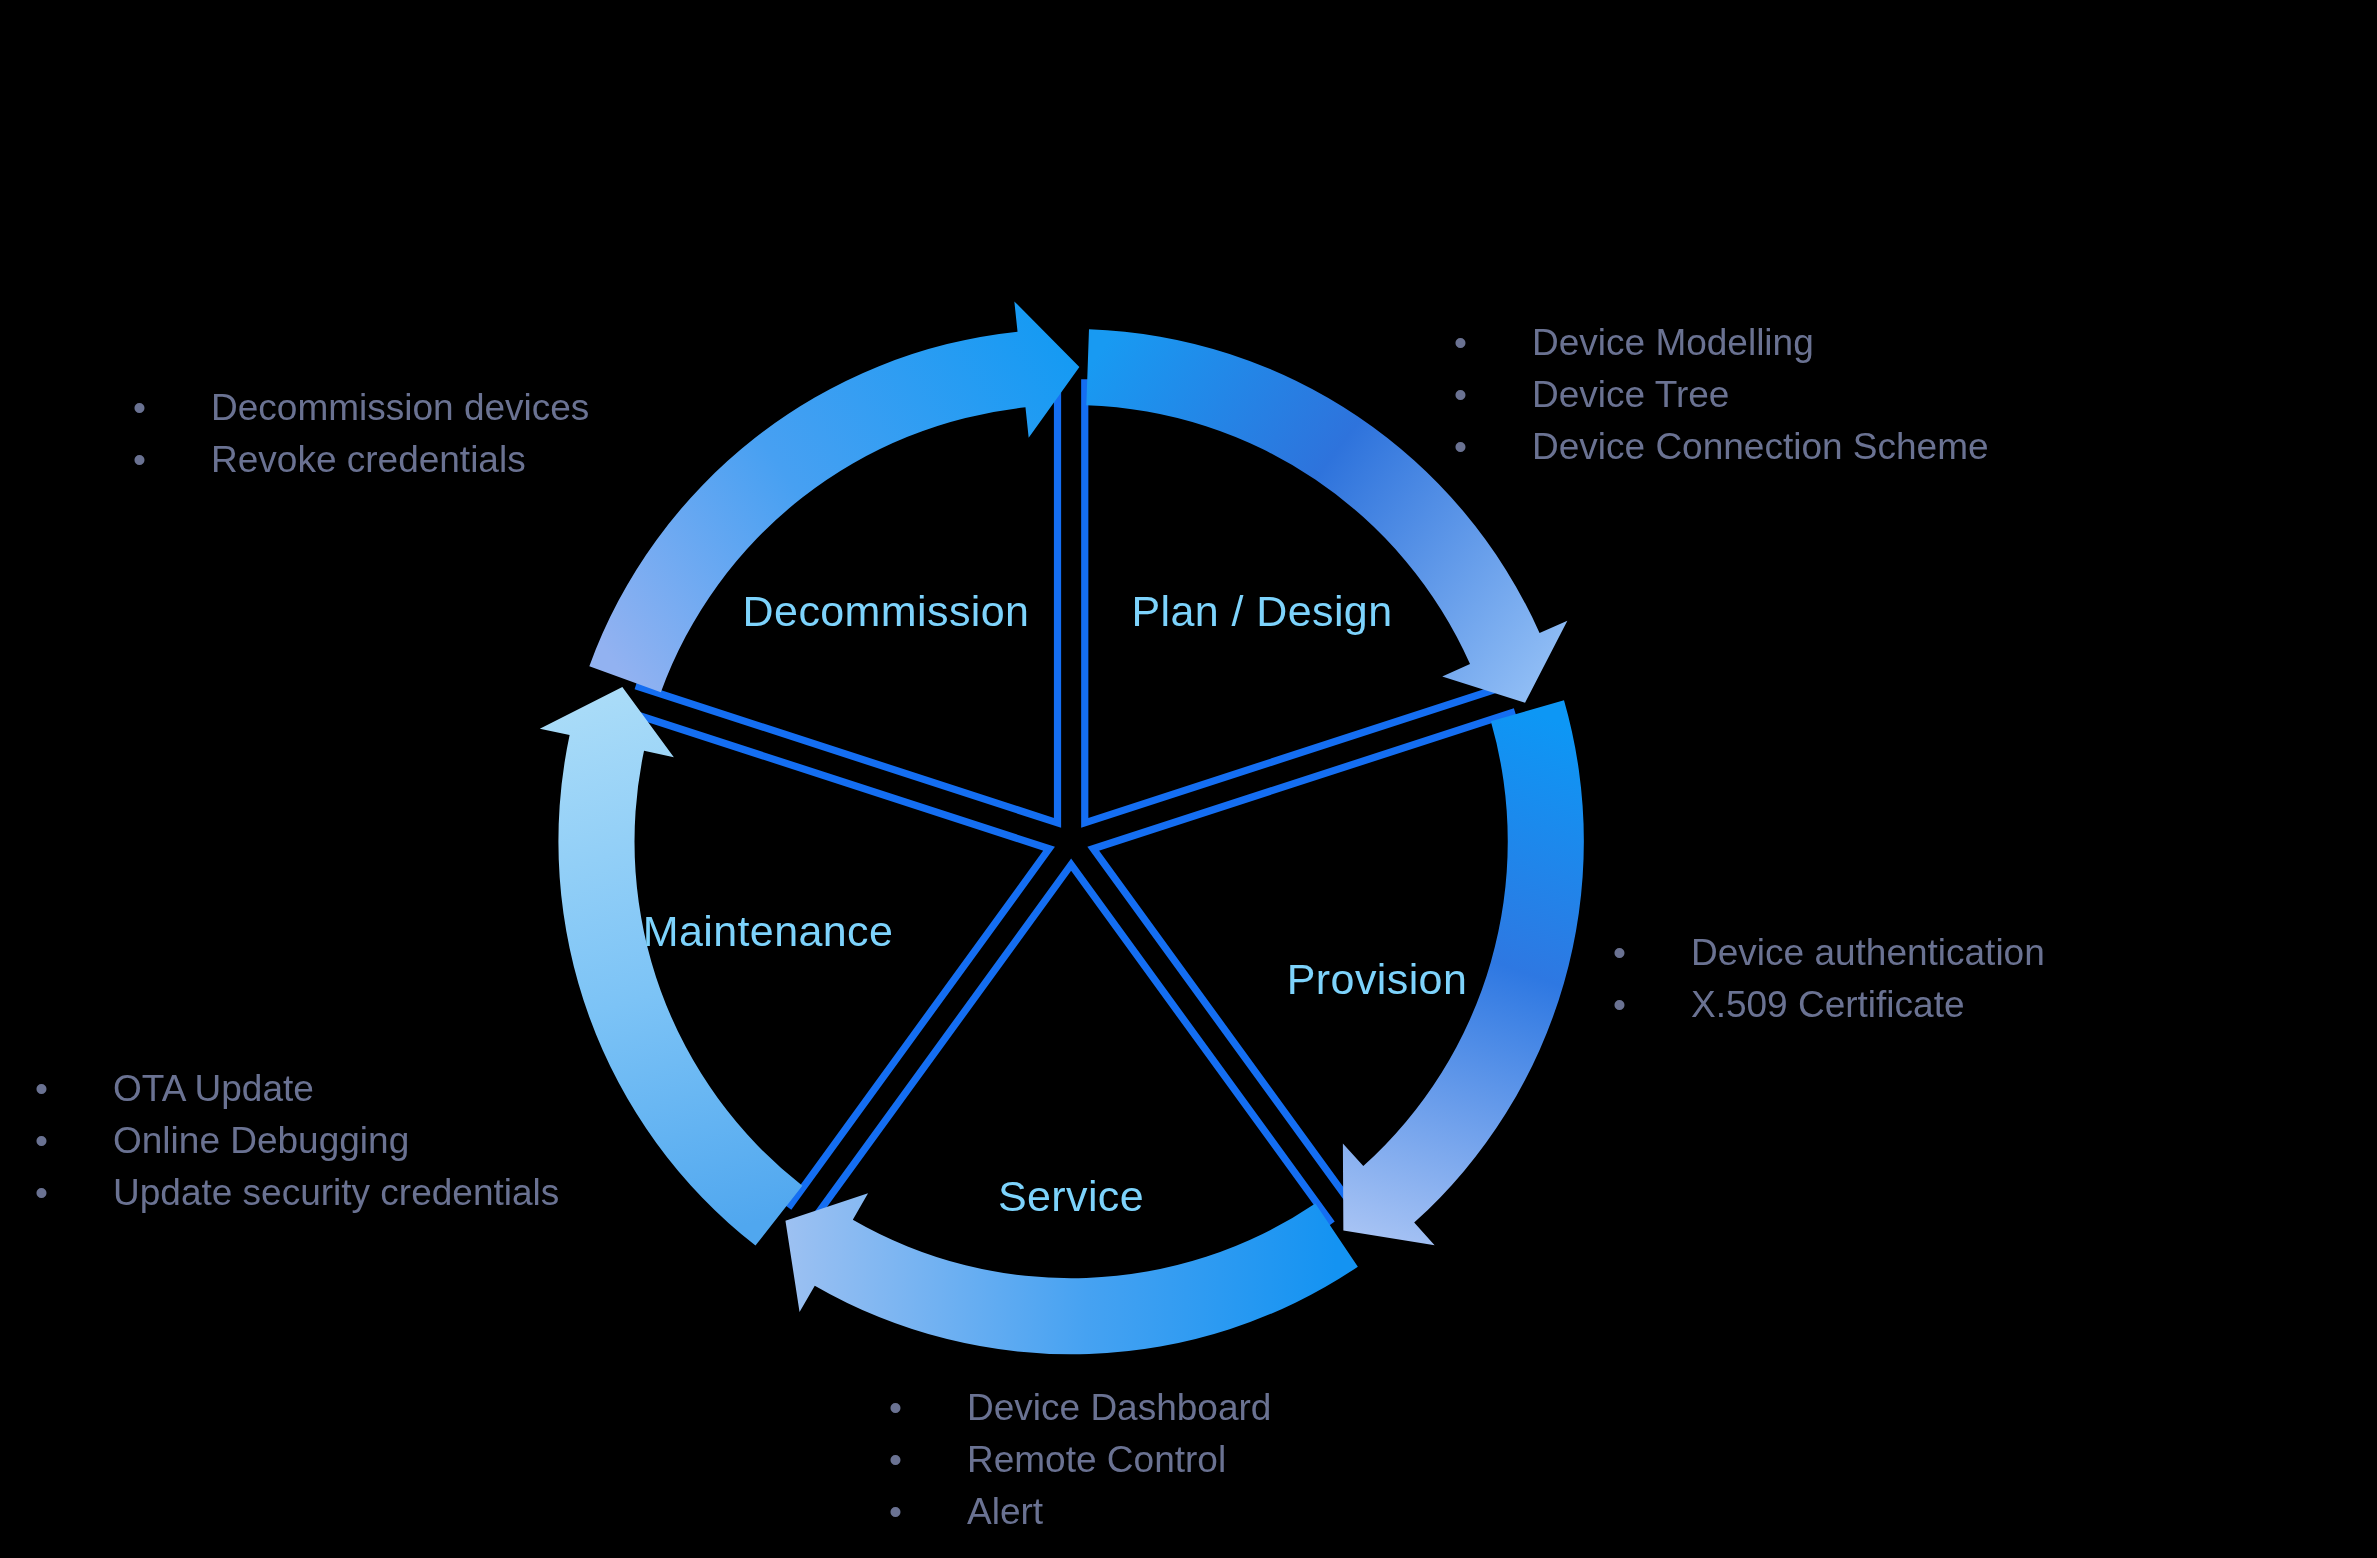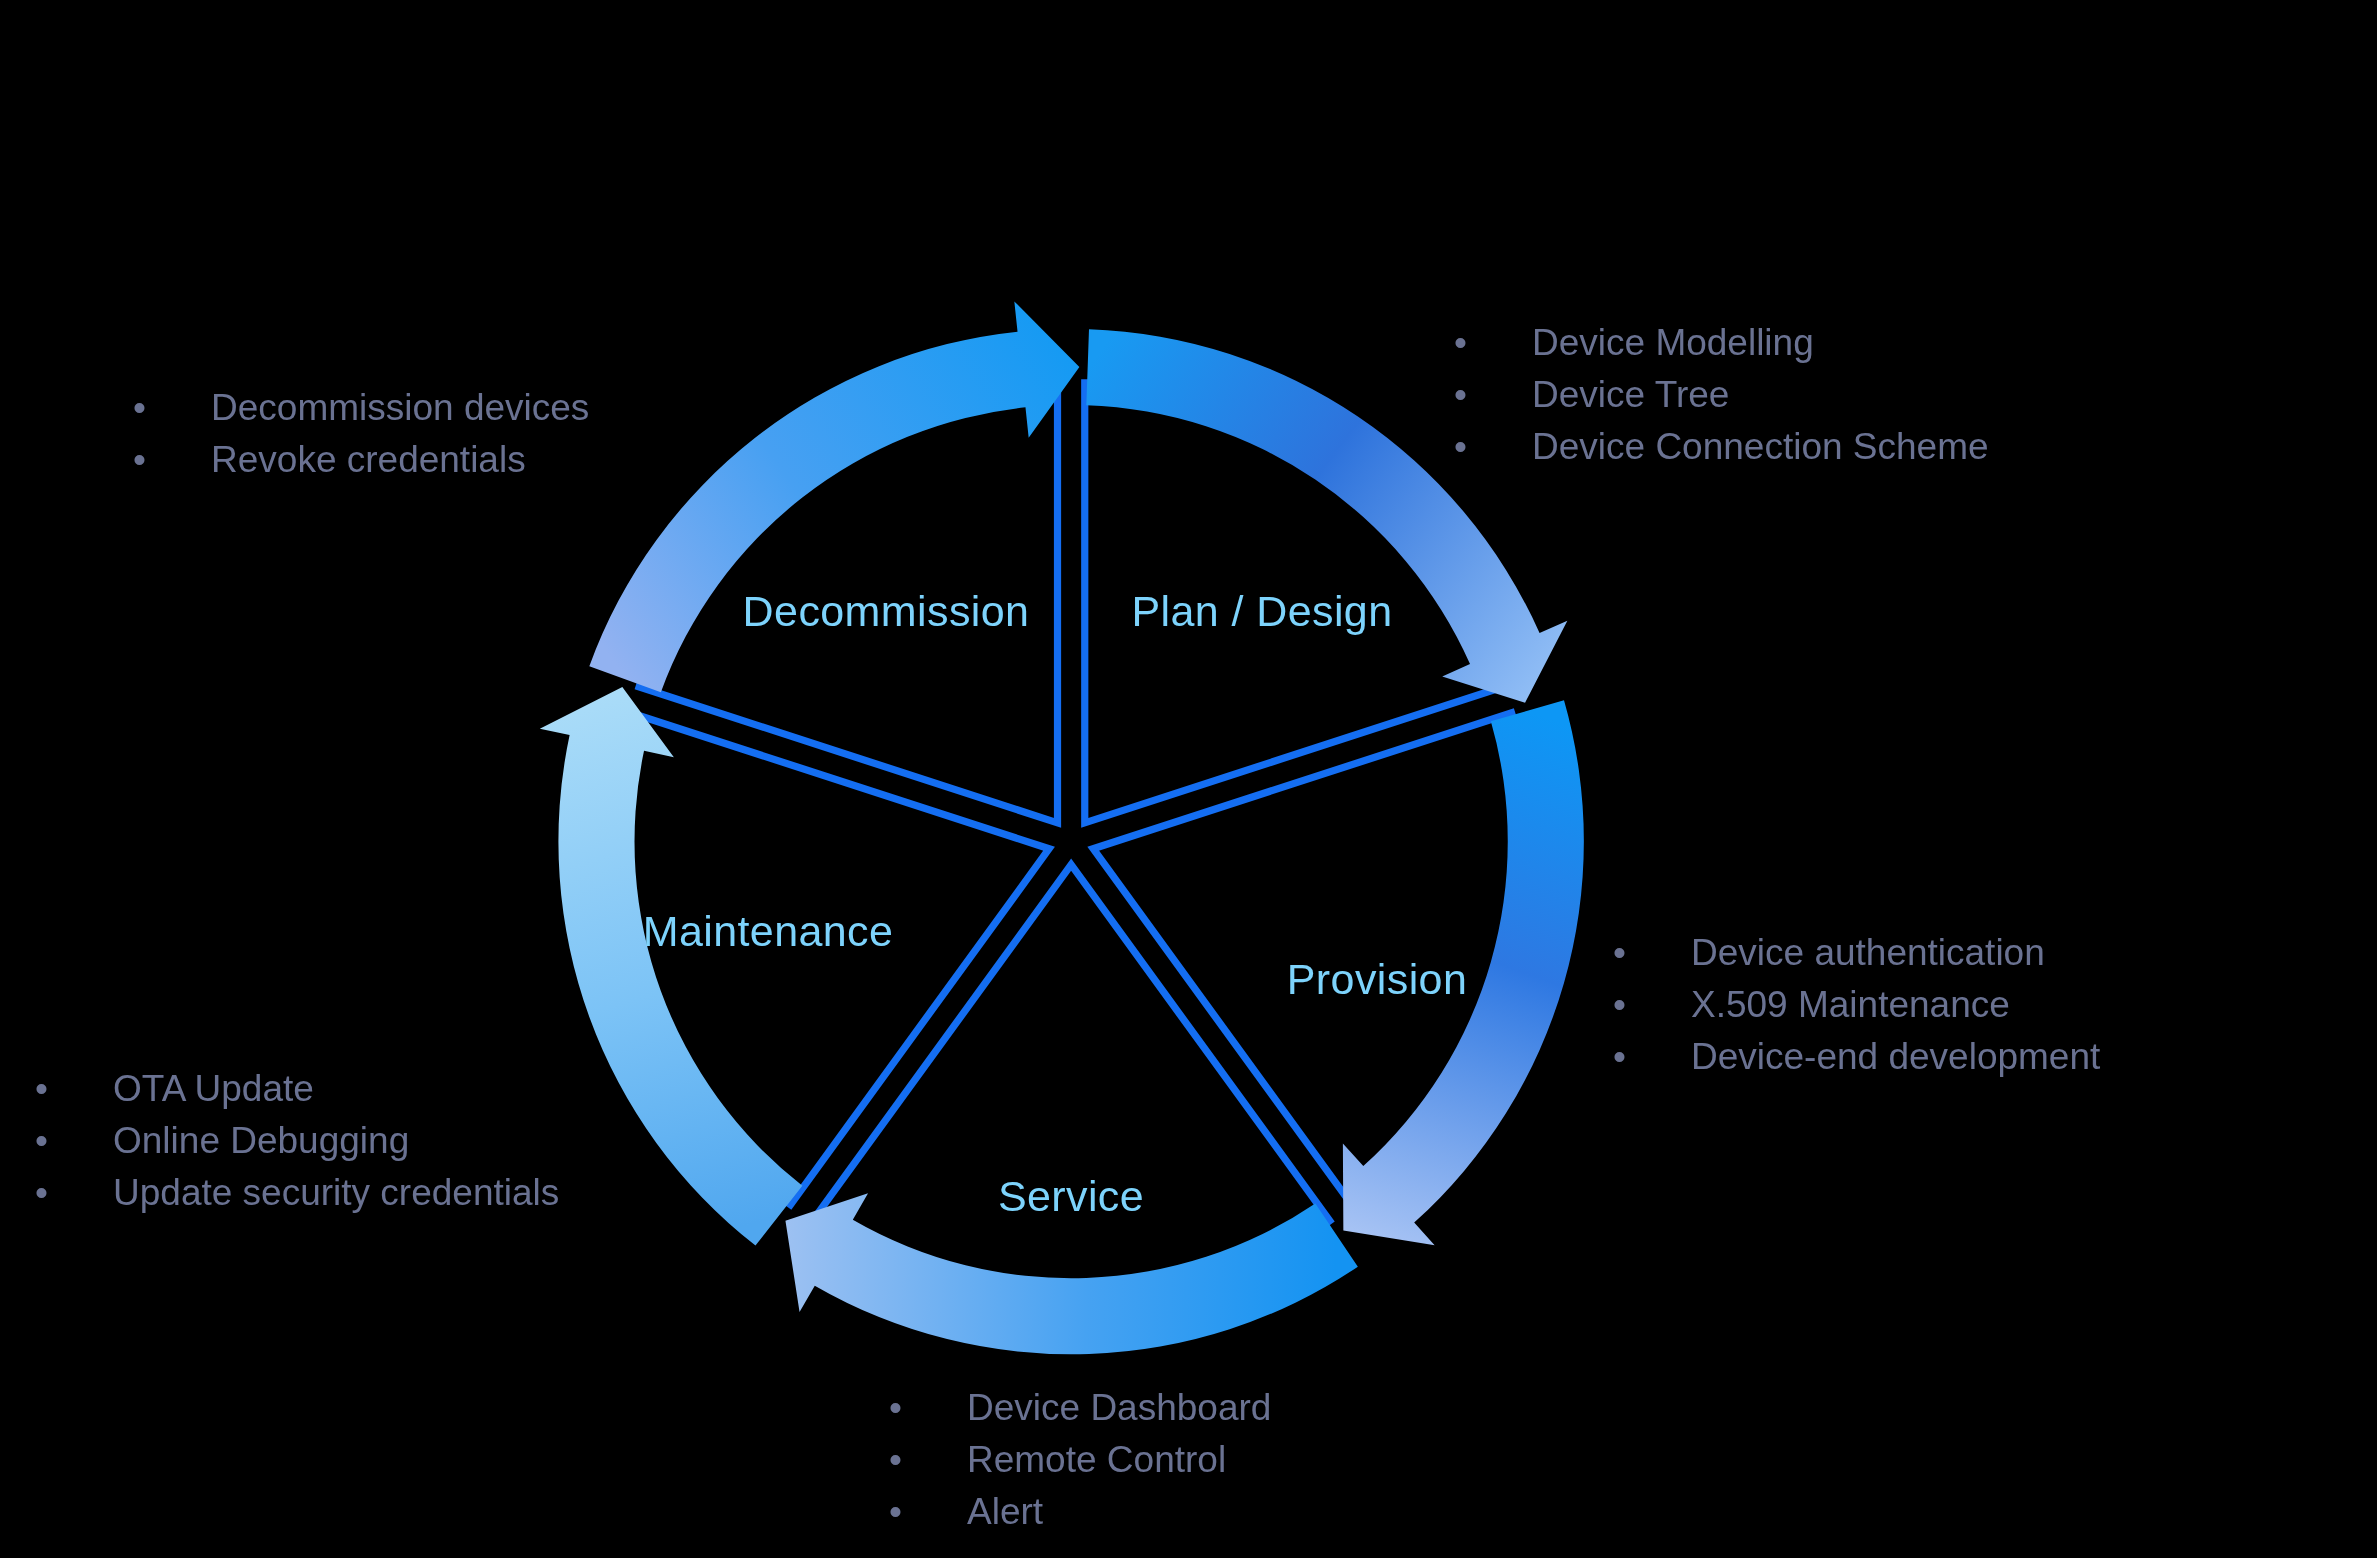--- a/index.html
+++ b/index.html
@@ -116,22 +116,21 @@
   <div class="seg-label seg-label-decommission">Decommission</div>
 
   <ul class="blist list-plan_design">
     <li><span class="blt">•</span><span>Device Modelling</span></li>
     <li><span class="blt">•</span><span>Device Tree</span></li>
     <li><span class="blt">•</span><span>Device Connection Scheme</span></li>
   </ul>
 
   <ul class="blist list-provision">
     <li><span class="blt">•</span><span>Device authentication</span></li>
-    <li><span class="blt">•</span><span>X.509 Maintenance</span></li>
-    <li><span class="blt">•</span><span>Device-end development</span></li>
+    <li><span class="blt">•</span><span>X.509 Certificate</span></li>
   </ul>
 
   <ul class="blist list-service">
     <li><span class="blt">•</span><span>Device Dashboard</span></li>
     <li><span class="blt">•</span><span>Remote Control</span></li>
     <li><span class="blt">•</span><span>Alert</span></li>
   </ul>
 
   <ul class="blist list-maintenance">
     <li><span class="blt">•</span><span>OTA Update</span></li>

